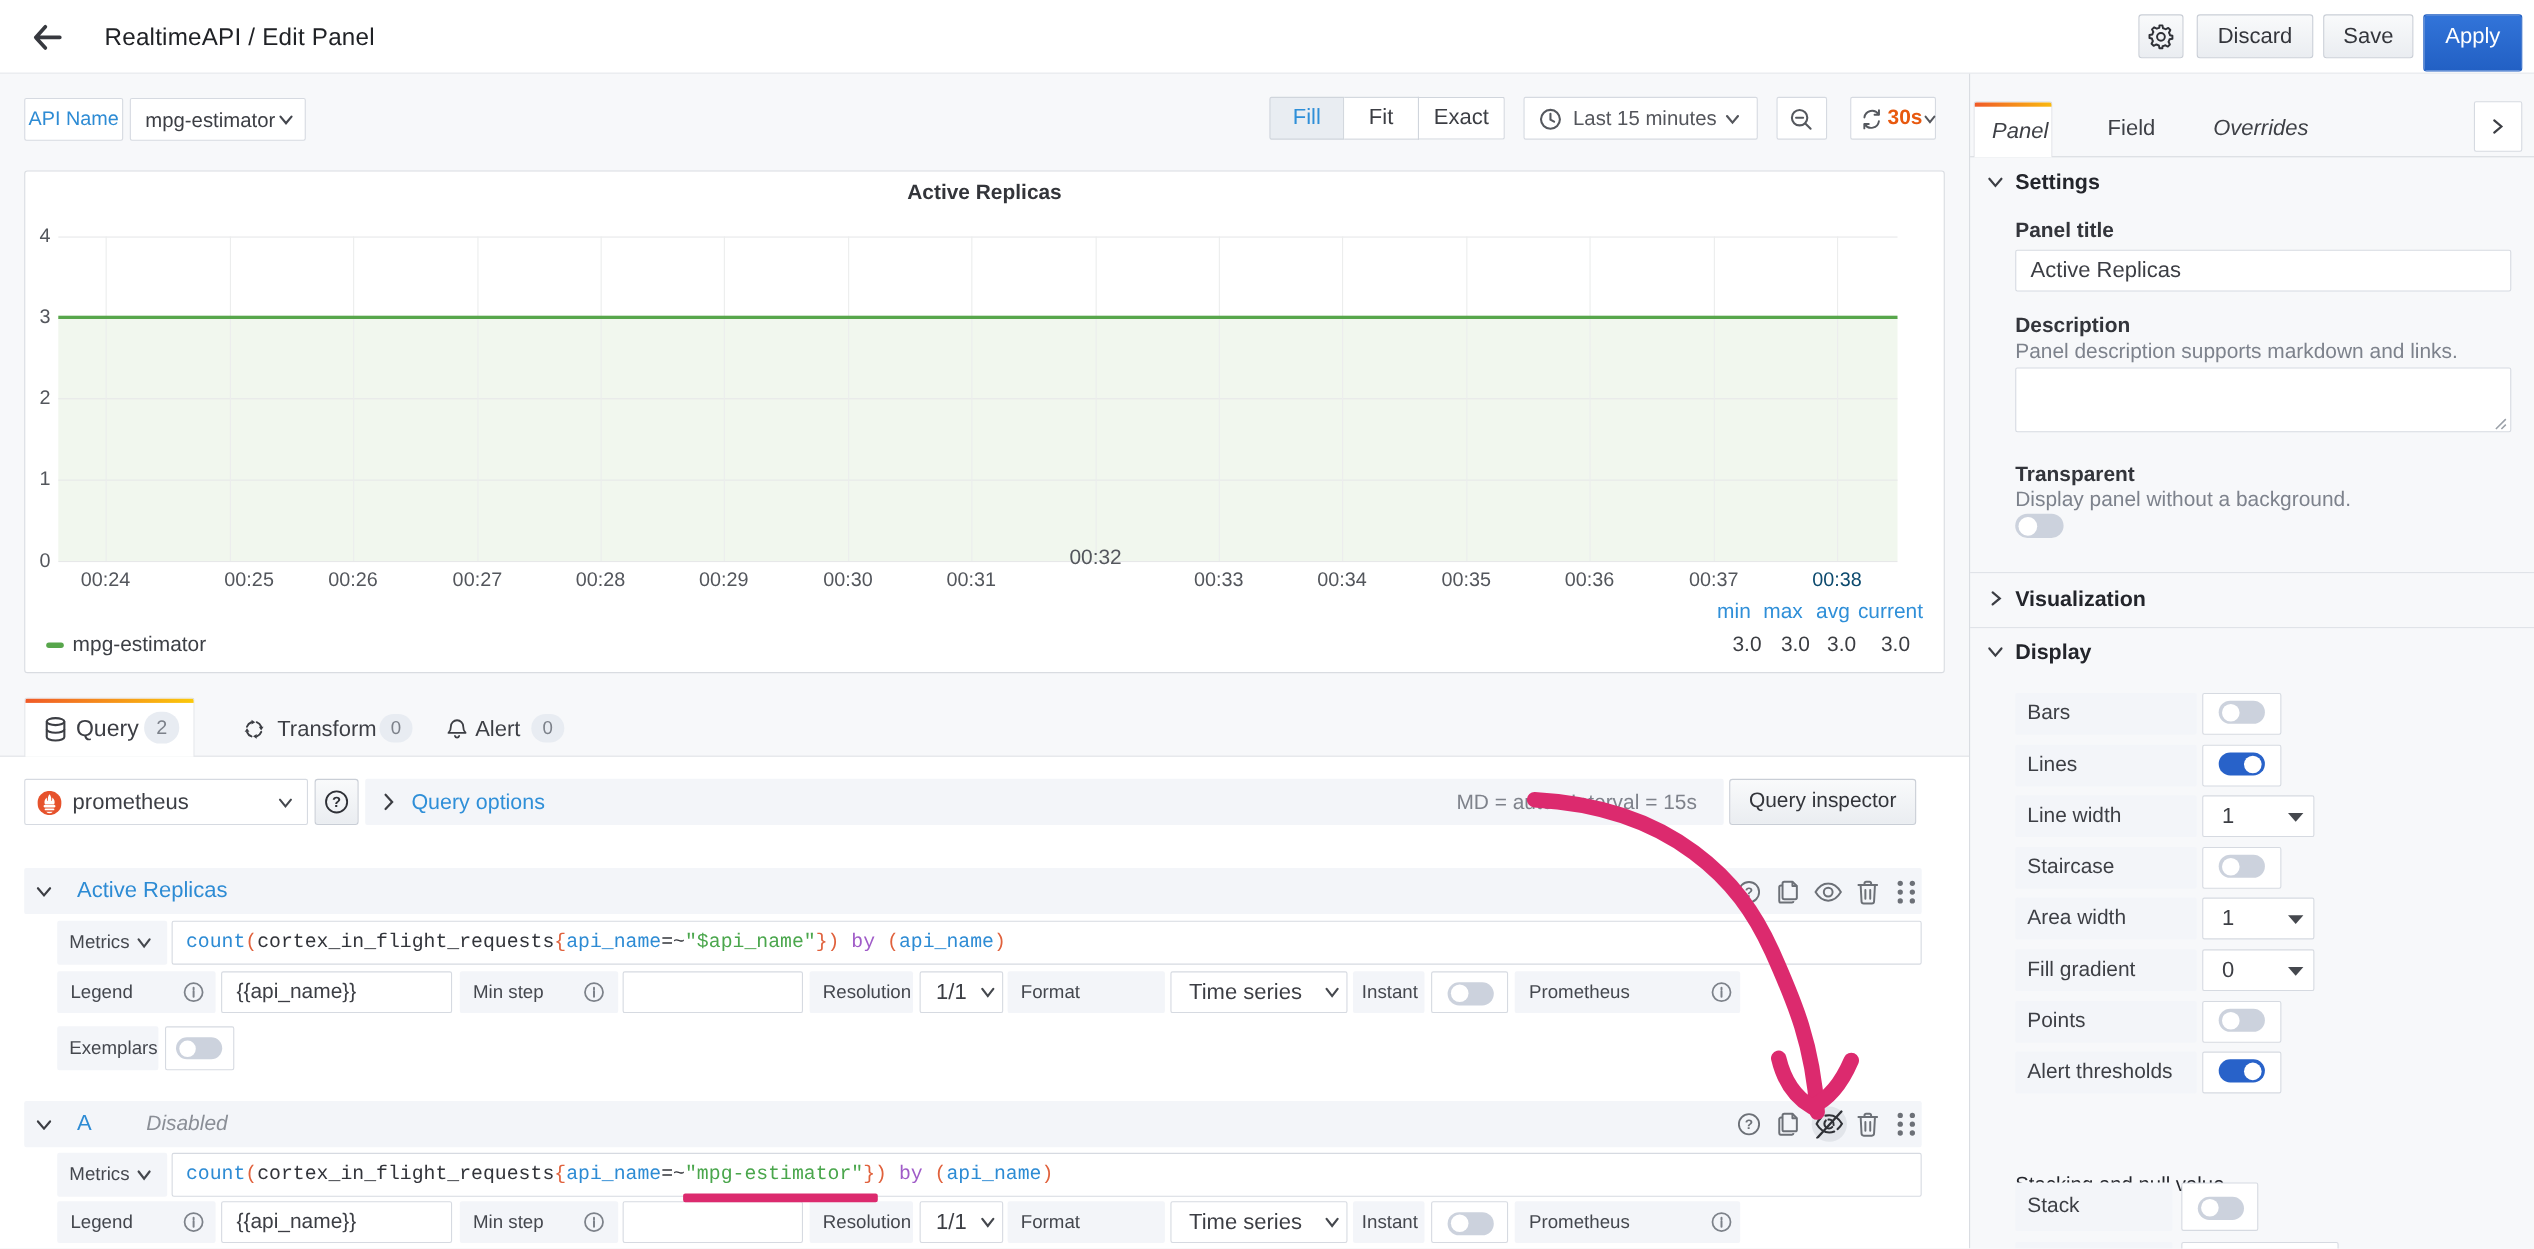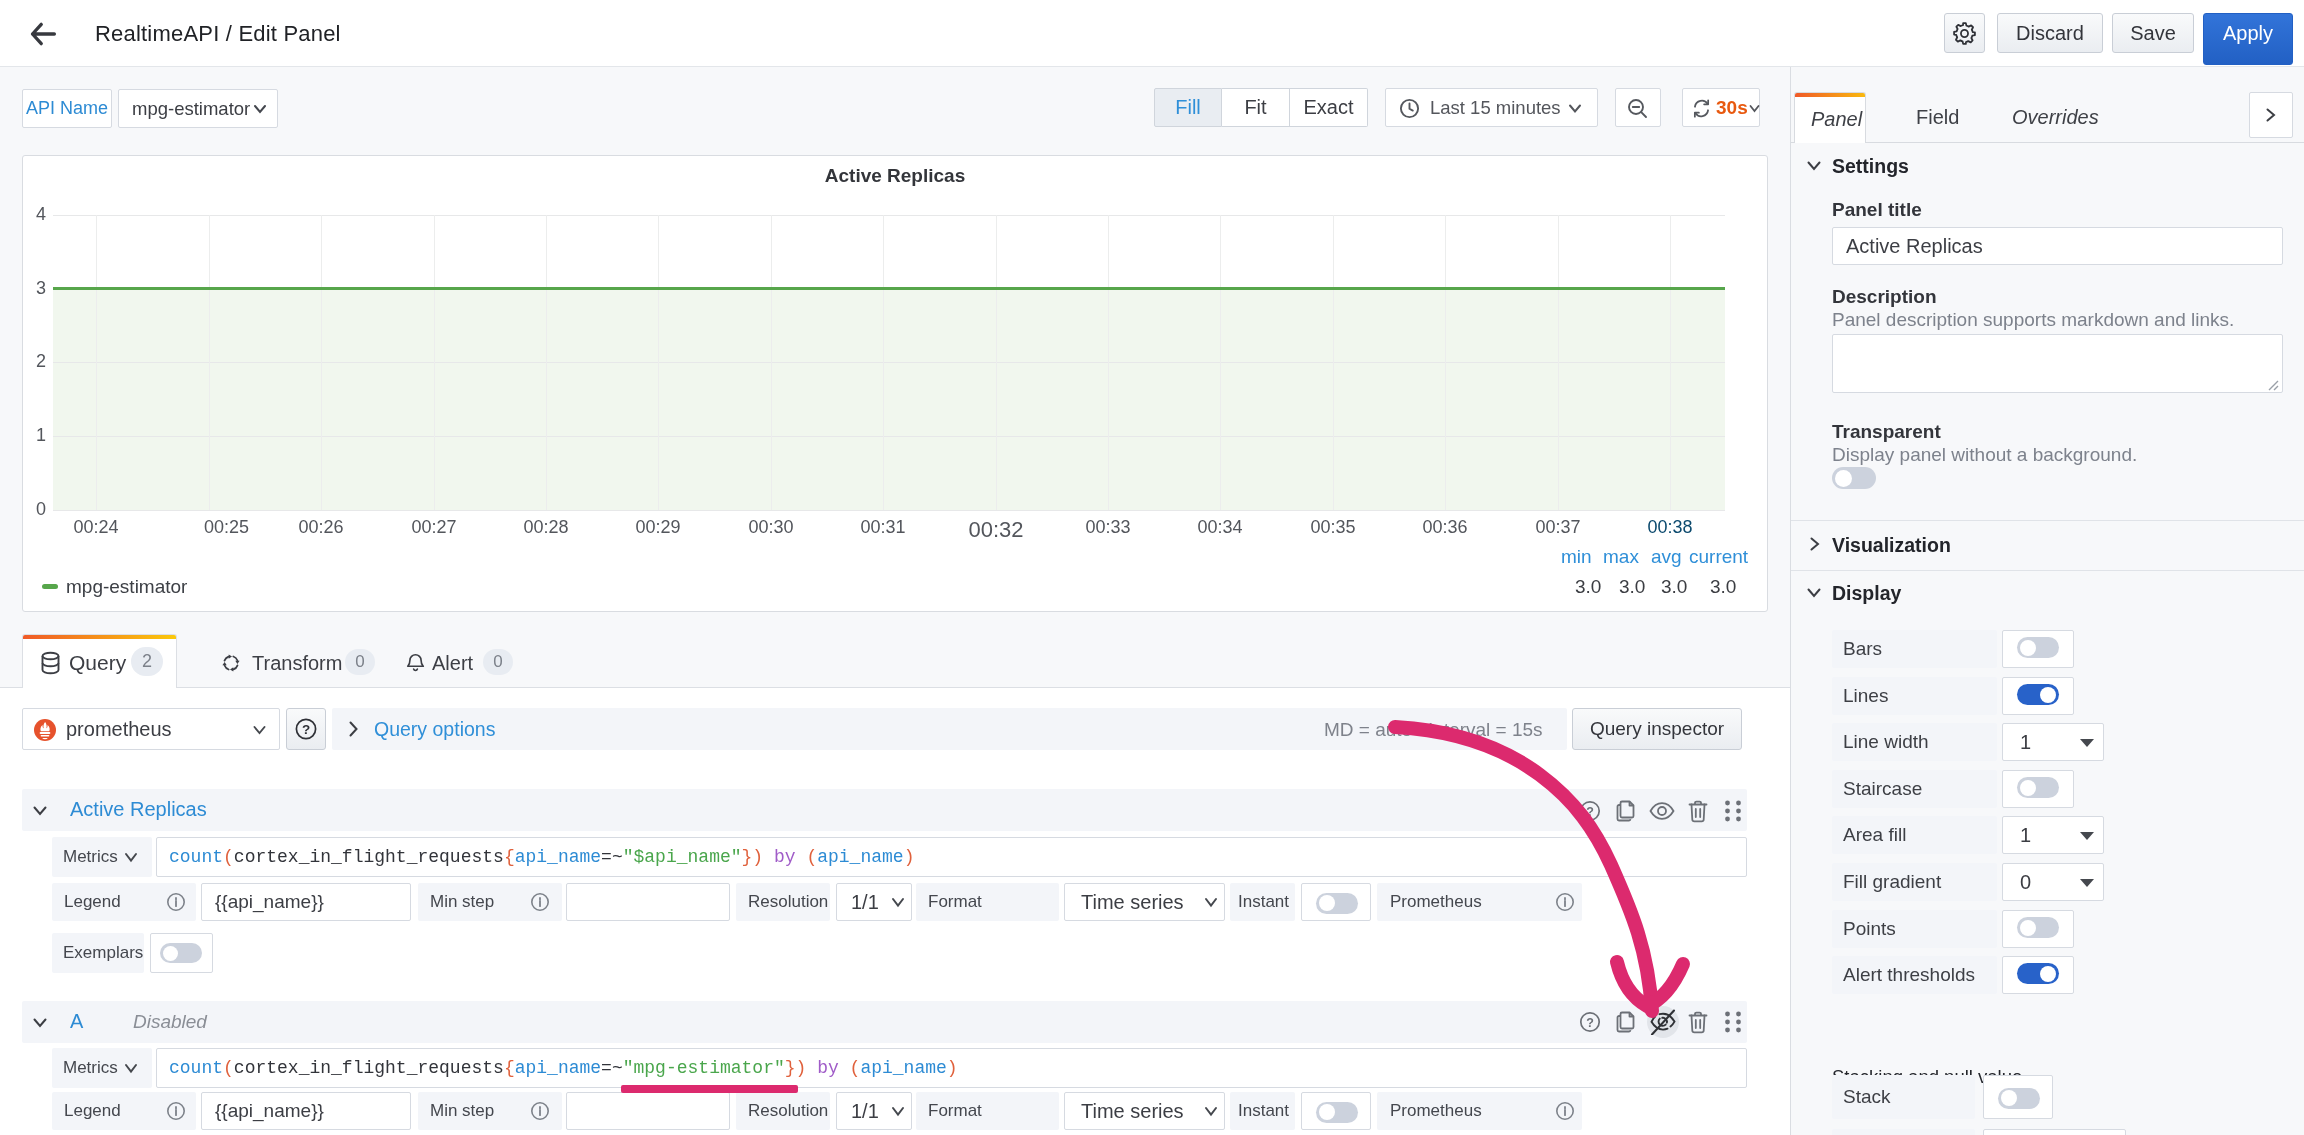--- a/index.html
+++ b/index.html
@@ -103,21 +103,21 @@
 <div class="abs" style="left:6px;top:425px;width:40px;text-align:right;font-size:18px;color:#53565c;">1</div>
 <div class="abs" style="left:6px;top:499px;width:40px;text-align:right;font-size:18px;color:#53565c;">0</div>
 <div class="abs" style="left:56px;top:517px;width:80px;text-align:center;font-size:18px;color:#53565c;">00:24</div>
 <div class="abs" style="left:169px;top:517px;width:80px;text-align:right;font-size:18px;color:#53565c;">00:25</div>
 <div class="abs" style="left:281px;top:517px;width:80px;text-align:center;font-size:18px;color:#53565c;">00:26</div>
 <div class="abs" style="left:394px;top:517px;width:80px;text-align:center;font-size:18px;color:#53565c;">00:27</div>
 <div class="abs" style="left:506px;top:517px;width:80px;text-align:center;font-size:18px;color:#53565c;">00:28</div>
 <div class="abs" style="left:618px;top:517px;width:80px;text-align:center;font-size:18px;color:#53565c;">00:29</div>
 <div class="abs" style="left:731px;top:517px;width:80px;text-align:center;font-size:18px;color:#53565c;">00:30</div>
 <div class="abs" style="left:843px;top:517px;width:80px;text-align:center;font-size:18px;color:#53565c;">00:31</div>
-<div class="abs" style="left:956px;top:517px;width:80px;text-align:center;font-size:22px;color:#53565c;">00:32</div>
+<div class="abs" style="left:956px;top:497px;width:80px;text-align:center;font-size:19px;color:#53565c;">00:32</div>
 <div class="abs" style="left:1068px;top:517px;width:80px;text-align:center;font-size:18px;color:#53565c;">00:33</div>
 <div class="abs" style="left:1180px;top:517px;width:80px;text-align:center;font-size:18px;color:#53565c;">00:34</div>
 <div class="abs" style="left:1293px;top:517px;width:80px;text-align:center;font-size:18px;color:#53565c;">00:35</div>
 <div class="abs" style="left:1405px;top:517px;width:80px;text-align:center;font-size:18px;color:#53565c;">00:36</div>
 <div class="abs" style="left:1518px;top:517px;width:80px;text-align:center;font-size:18px;color:#53565c;">00:37</div>
 <div class="abs" style="left:1630px;top:517px;width:80px;text-align:center;font-size:18px;color:#0c4a6e;">00:38</div>
 
 <div class="abs" style="left:42px;top:584px;width:16px;height:5px;border-radius:2.5px;background:#57a64b;"></div>
 <div class="abs" style="left:66px;top:576px;font-size:19px;color:#3d4046;">mpg-estimator</div>
 <div class="abs" style="left:1560px;top:546px;width:170px;font-size:19px;font-weight:500;color:#2f8fd8;">
@@ -471,21 +471,21 @@
   </div>
 <div class="abs" style="left:1832px;top:770px;width:165px;height:38px;background:#f3f5f9;border-radius:2px;">
     <span class="abs" style="left:11px;top:0;line-height:38px;font-size:19px;font-weight:500;color:#3d3f45;">Staircase</span>
   </div>
 <div class="abs inp" style="left:2002px;top:770px;width:72px;height:38px;">
     <div class="abs" style="left:14.0px;top:6.0px;width:42px;height:21px;border-radius:10.5px;background:#ccd2dd;">
       <div class="abs" style="left:2.5px;top:2.5px;width:16px;height:16px;border-radius:50%;background:#fff;"></div>
     </div>
   </div>
 <div class="abs" style="left:1832px;top:816px;width:165px;height:38px;background:#f3f5f9;border-radius:2px;">
-    <span class="abs" style="left:11px;top:0;line-height:38px;font-size:19px;font-weight:500;color:#3d3f45;">Area fill</span>
+    <span class="abs" style="left:11px;top:0;line-height:38px;font-size:19px;font-weight:500;color:#3d3f45;">Area width</span>
   </div>
 <div class="abs inp" style="left:2002px;top:816px;width:102px;height:38px;">
     <span class="abs" style="left:17px;top:0;line-height:36px;font-size:20px;color:#3c3e44;">1</span>
     <div class="abs caret-dn" style="left:77px;top:15.0px;"></div>
   </div>
 <div class="abs" style="left:1832px;top:863px;width:165px;height:38px;background:#f3f5f9;border-radius:2px;">
     <span class="abs" style="left:11px;top:0;line-height:38px;font-size:19px;font-weight:500;color:#3d3f45;">Fill gradient</span>
   </div>
 <div class="abs inp" style="left:2002px;top:863px;width:102px;height:38px;">
     <span class="abs" style="left:17px;top:0;line-height:36px;font-size:20px;color:#3c3e44;">0</span>

